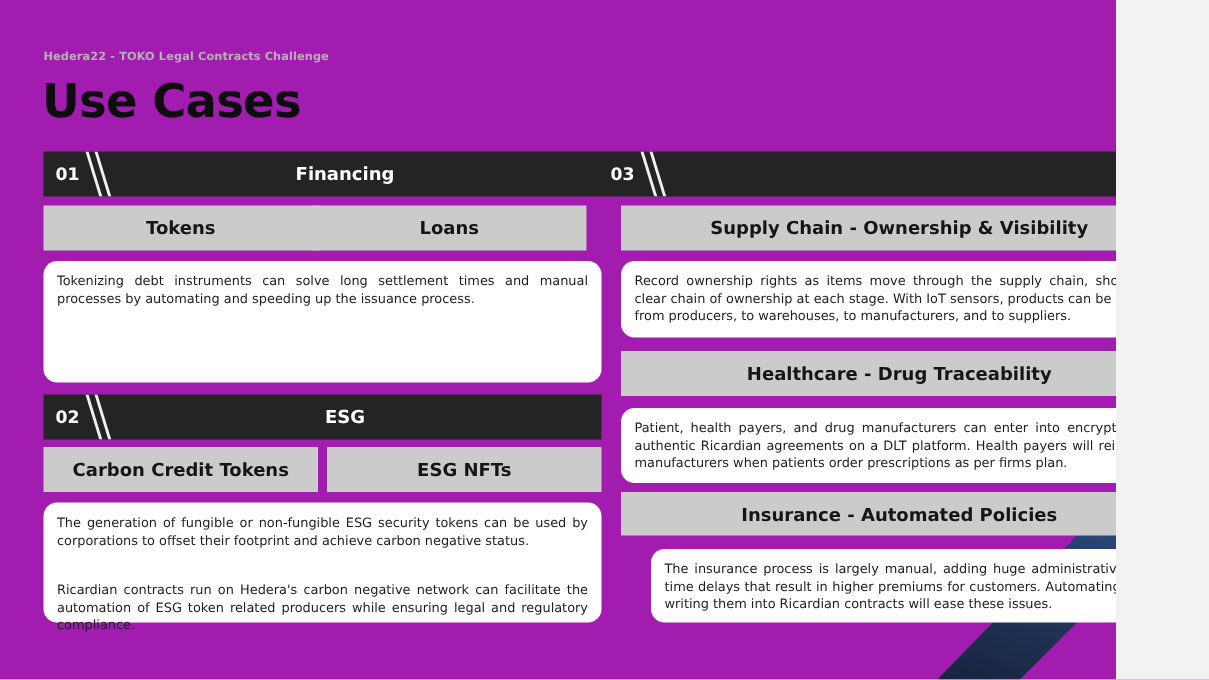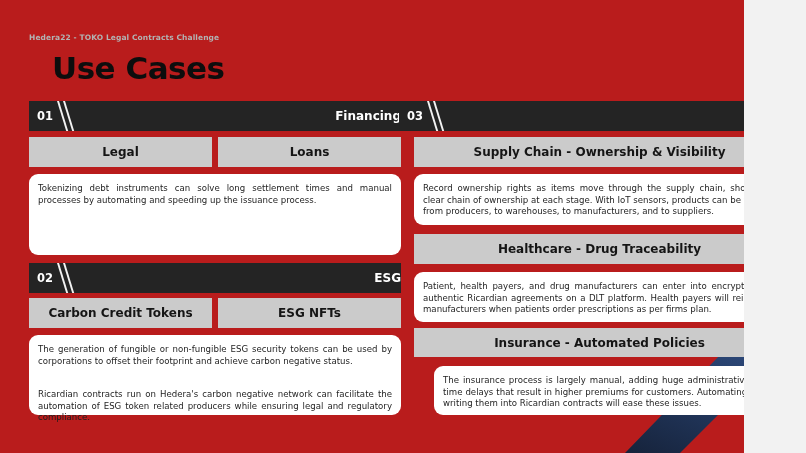--- a/index.html
+++ b/index.html
@@ -2,57 +2,56 @@
 <html><head>
   <meta charset="utf-8">
   <style>
     * { box-sizing: border-box; margin: 0; padding: 0; }
     html, body {
       width: 806px; height: 453px; overflow: hidden;
       background: #f2f2f2;
       font-family: "DejaVu Sans", sans-serif;
       color: #1a1a1a;
     }
-    .slide { position: relative; width: 744px; height: 453px; background: #b91c1c; overflow: hidden; }
+    .slide { position: relative; width: 744px; height: 453px; background: #a21caf; overflow: hidden; }
 
     
     .band {
       position: absolute; left: 0; top: 0; width: 806px; height: 453px;
       z-index: 0;
     }
 
     .eyebrow {
       position: absolute; left: 29px; top: 33px;
       font-size: 7.5px; font-weight: bold; color: #b3b3b3;
       letter-spacing: 0.1px;
     }
     .title {
       position: absolute; left: 28px; top: 50px;
       font-size: 31px; font-weight: bold; color: #0d0d0d;
       letter-spacing: -0.5px;
-      margin-left: 24px;
     }
 
     .abs { position: absolute; z-index: 2; }
 
     .header-bar {
       background: #242424; color: #fff; height: 30px;
       display: flex; align-items: center;
       overflow: hidden;
     }
     .header-bar .num {
       position: absolute; left: 8px; top: 0; height: 30px; line-height: 30px;
       font-size: 11.5px; font-weight: bold; color: #fff;
     }
     .header-bar .slash {
       position: absolute; top: 0; height: 30px; width: 2px; background: #f2f2f2;
       transform-origin: top left;
     }
     .header-bar .label {
-      width: 100%; text-align: right; font-size: 12px; font-weight: bold; color: #fff;
+      width: 100%; text-align: center; font-size: 12px; font-weight: bold; color: #fff;
       padding-left: 30px;
     }
 
     .sub {
       background: #cbcbcb; height: 30px;
       display: flex; align-items: center; justify-content: center;
       font-size: 12px; font-weight: bold; color: #151515;
     }
 
     .card {
@@ -85,22 +84,22 @@
 
   <div class="eyebrow">Hedera22 - TOKO Legal Contracts Challenge</div>
   <div class="title">Use Cases</div>
 
   <div class="abs header-bar" style="left:29px; top:101px; width:372px;">
     <span class="num">01</span>
     <span class="slash" style="left:28px; transform: skewX(17deg);"></span>
     <span class="slash" style="left:34px; transform: skewX(17deg);"></span>
     <span class="label">Financing</span>
   </div>
-  <div class="abs sub" style="left:29px; top:137px; width:183px;">Legal</div>
-  <div class="abs sub" style="left:218px; top:137px; width:183px;">Loans</div>
+  <div class="abs sub" style="left:29px; top:137px; width:183px;">Tokens</div>
+  <div class="abs sub" style="left:208px; top:137px; width:183px;">Loans</div>
   <div class="abs card" style="left:29px; top:174px; width:372px; height:81px;">
     <p>Tokenizing debt instruments can solve long settlement times and manual processes by automating and speeding up the issuance process.</p>
   </div>
 
   <div class="abs header-bar" style="left:29px; top:263px; width:372px;">
     <span class="num">02</span>
     <span class="slash" style="left:28px; transform: skewX(17deg);"></span>
     <span class="slash" style="left:34px; transform: skewX(17deg);"></span>
     <span class="label">ESG</span>
   </div>

